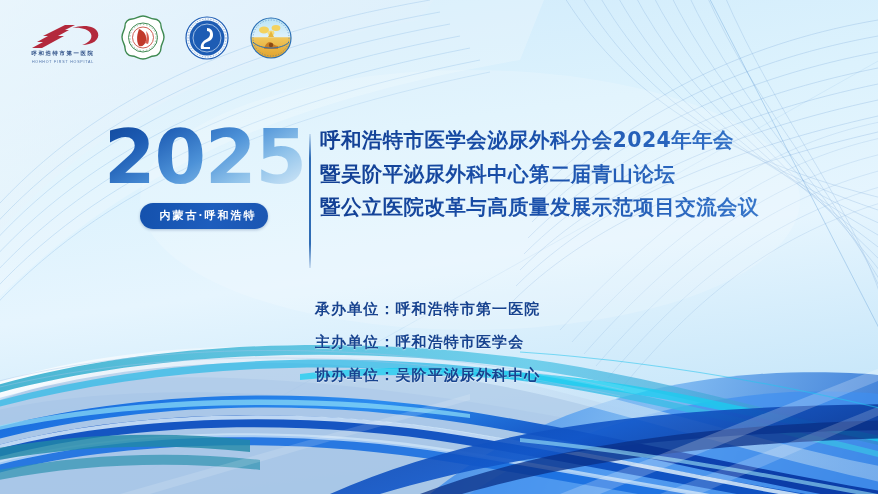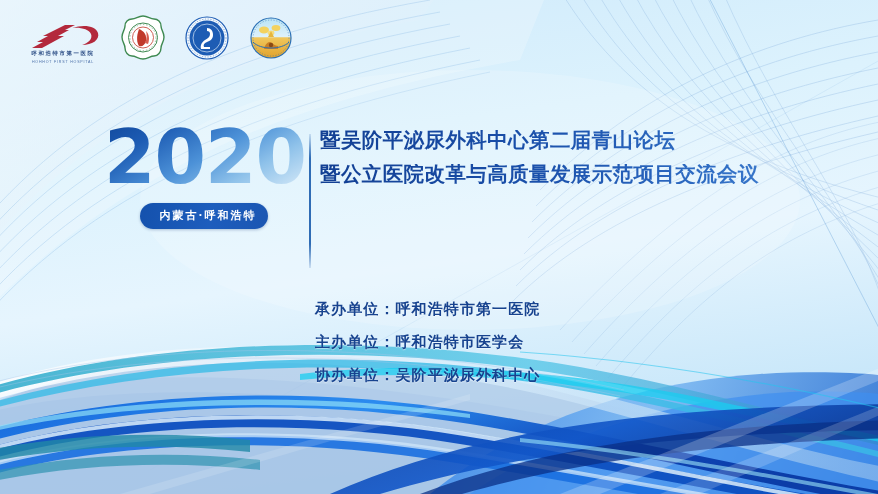--- a/index.html
+++ b/index.html
@@ -358,26 +358,27 @@
         <path d="M20 22 L23 16 L26 22 Z" fill="#e6b63e"></path>
         <path d="M17 31 C19 27 22 26 24 28 C26 30 28 31 30 31 L30 34 L16 34 Z" fill="#c97f25"></path>
         <circle cx="23" cy="30" r="2.2" fill="#8a4a14"></circle>
         <path d="M5 27 C12 35 34 35 41 27" fill="none" stroke="#2a6fb5" stroke-width="1"></path>
         <circle cx="23" cy="23" r="18" fill="none" stroke="#2a6fb5" stroke-width="0.5" stroke-dasharray="1.2 1.6"></circle>
       </svg>
     </div>
   </div>
 
   <div class="year-block">
-    <div class="year-text">2020</div>
+    <div class="year-text">2025</div>
     <div class="year-badge">内蒙古·呼和浩特</div>
   </div>
 
   <div class="title-block">
     <div class="title-rule"></div>
+    <div class="title-line">呼和浩特市医学会泌尿外科分会2024年年会</div>
     <div class="title-line">暨吴阶平泌尿外科中心第二届青山论坛</div>
     <div class="title-line">暨公立医院改革与高质量发展示范项目交流会议</div>
   </div>
 
   <div class="org-block">
     <div class="org-line">承办单位：呼和浩特市第一医院</div>
     <div class="org-line">主办单位：呼和浩特市医学会</div>
     <div class="org-line">协办单位：吴阶平泌尿外科中心</div>
   </div>
 

